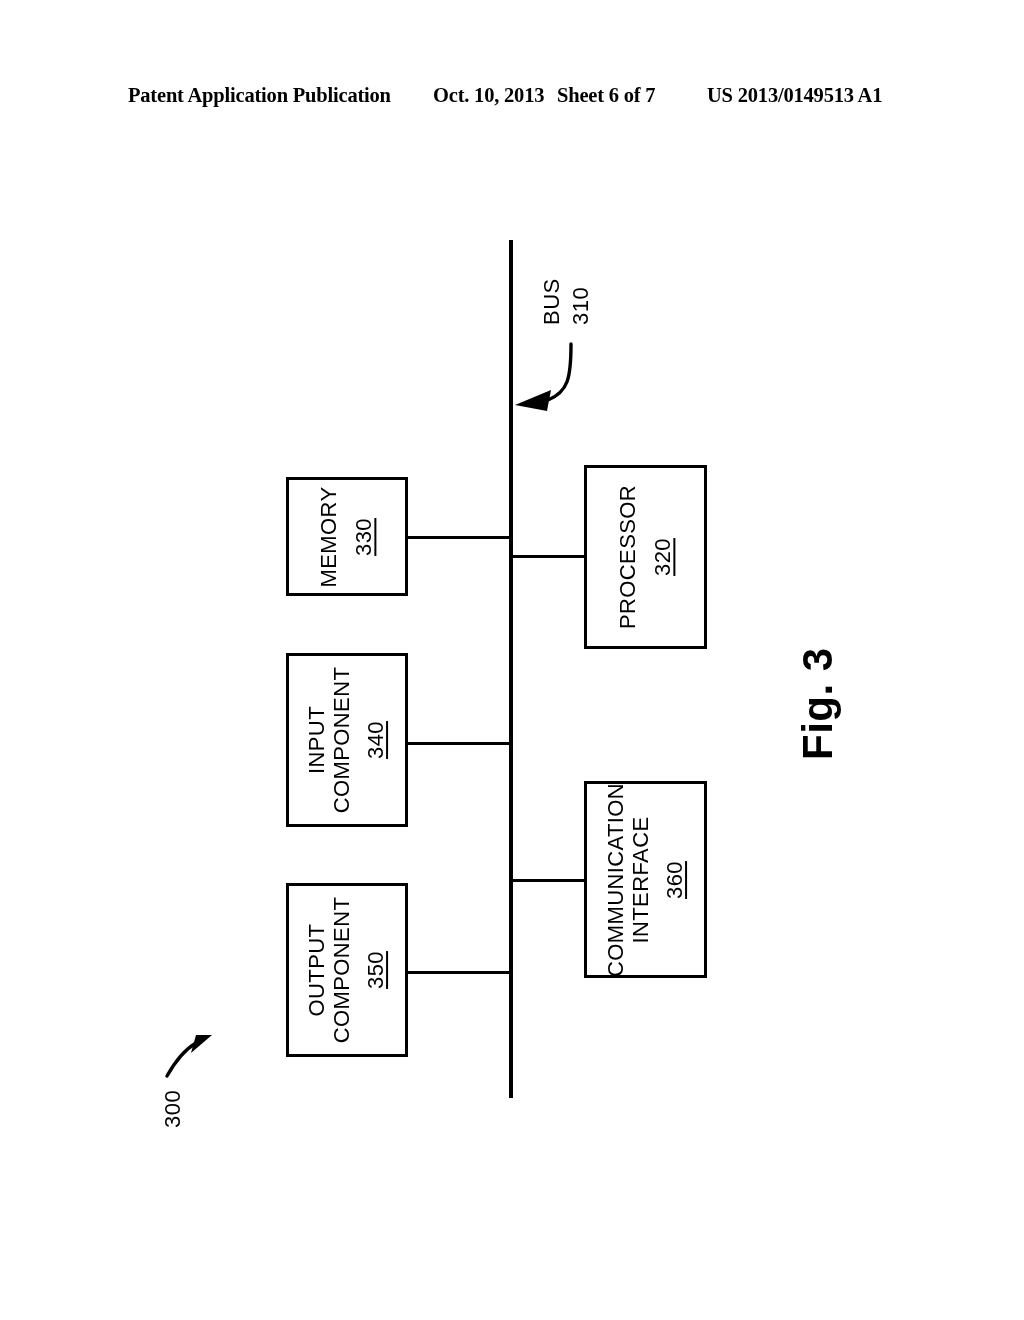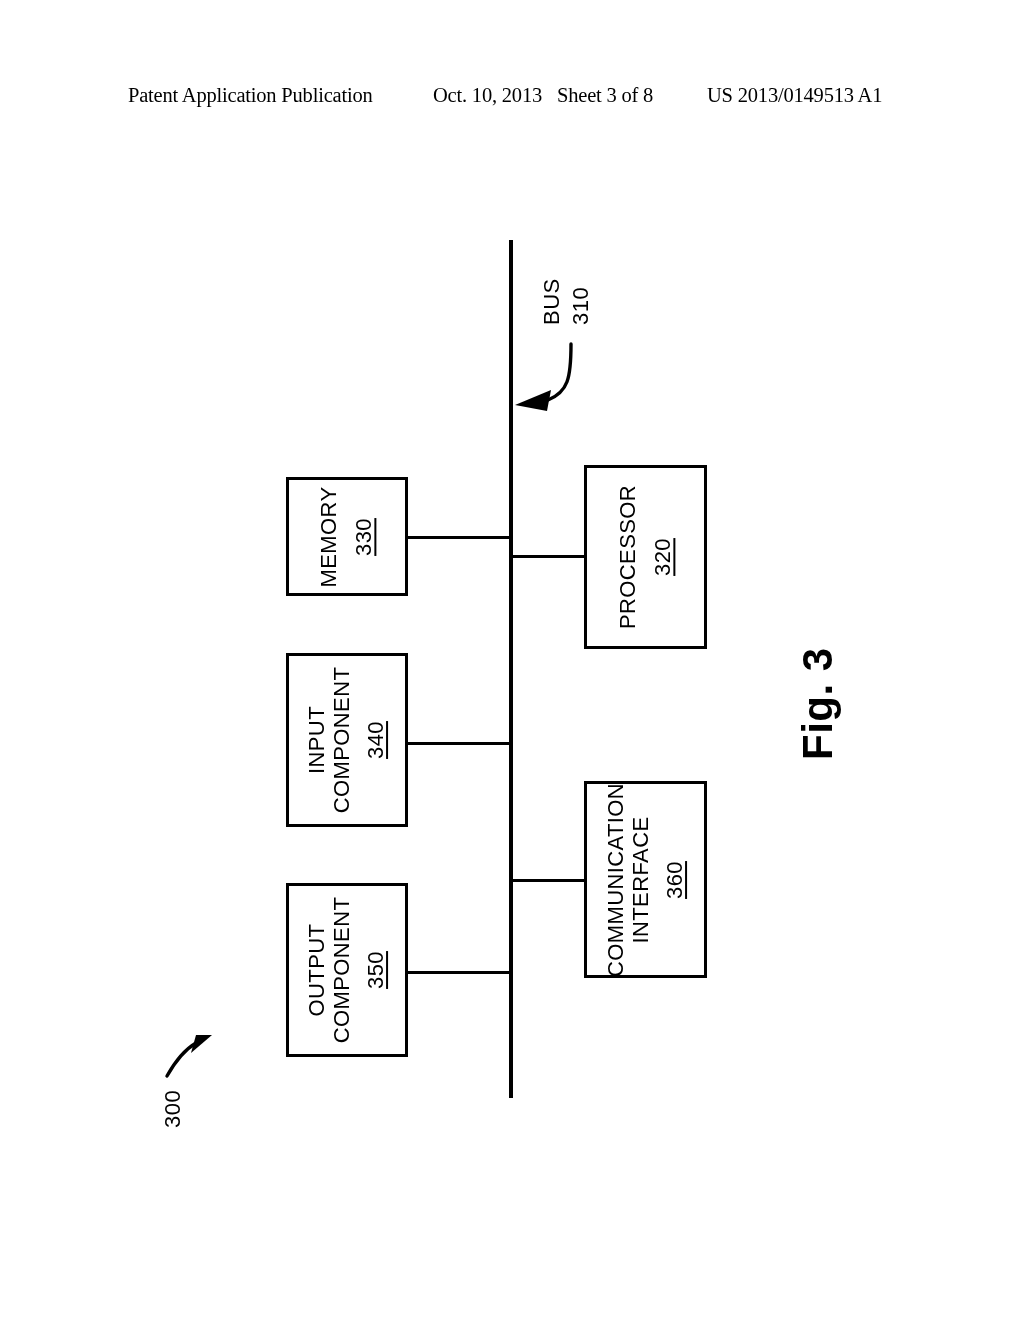--- a/index.html
+++ b/index.html
@@ -21,21 +21,21 @@
   }
 
   
   #pub-header {
     position: absolute;
     left: 0;
     top: 84px;
     width: 1024px;
     height: 34px;
     font-family: "Liberation Serif", serif;
-    font-weight: normal;
+    font-weight: bold;
     font-size: 20.5px;
     letter-spacing: -0.2px;
     white-space: nowrap;
   }
   #pub-header .h-left  { position: absolute; left: 128px; top: 0; }
   #pub-header .h-mid   { position: absolute; left: 433px; top: 0; text-align: center; }
   #pub-header .h-mid2  { position: absolute; left: 557px; top: 0; }
   #pub-header .h-right { position: absolute; left: 707px; top: 0; }
 
   
@@ -129,21 +129,21 @@
   }
 </style>
 </head>
 <body>
 
 <div id="page">
 
   <div id="pub-header">
     <span class="h-left">Patent Application Publication</span>
     <span class="h-mid">Oct. 10, 2013</span>
-    <span class="h-mid2">Sheet 3 of 8</span>
+    <span class="h-mid2">Sheet 6 of 7</span>
     <span class="h-right">US 2013/0149513 A1</span>
   </div>
 
   <div class="bus-line" style="left:509px; top:240px; width:4px; height:858px;"></div>
 
   <div class="rot-label two-line" style="left:539px; top:325px;">
     <div>BUS</div>
   </div>
   <div class="rot-label" style="left:568px; top:325px;">
     <span>310</span>

